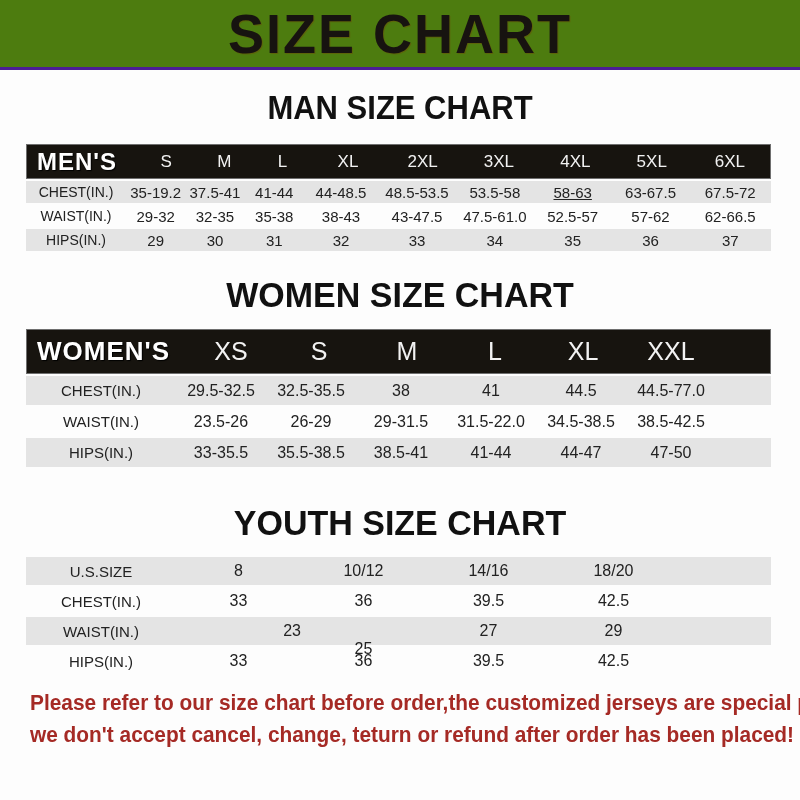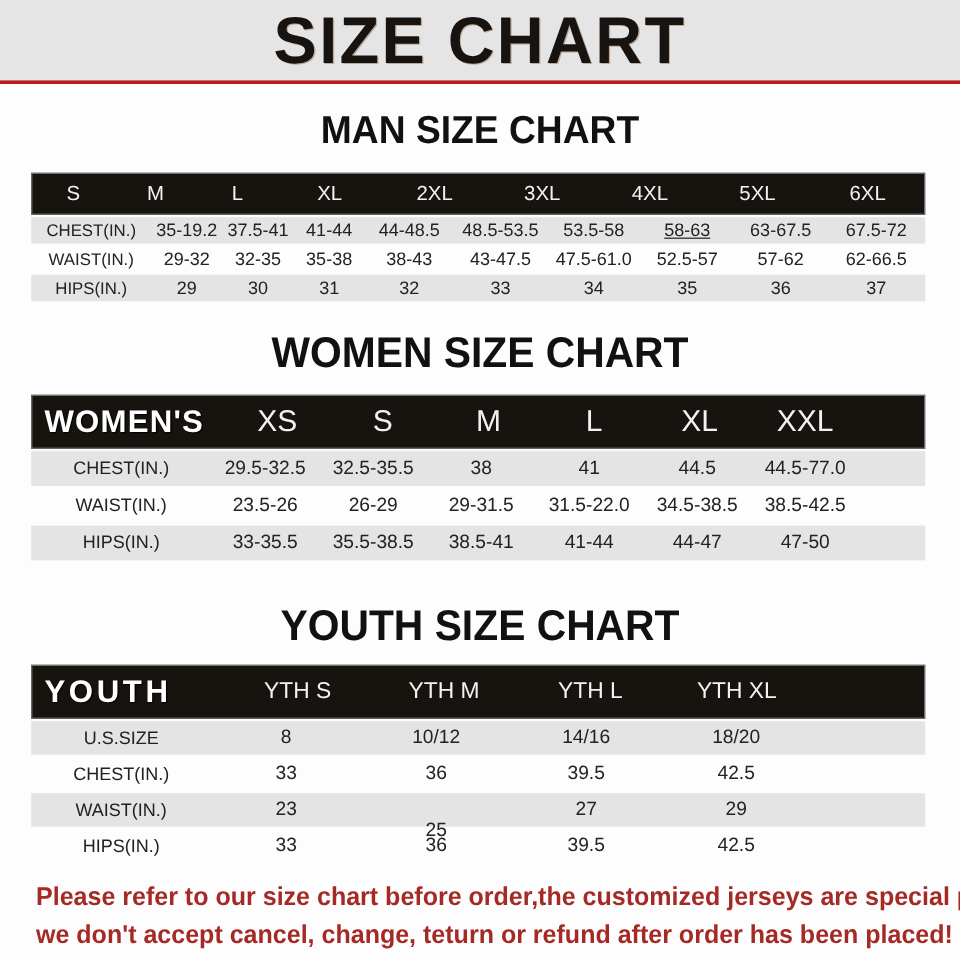--- a/index.html
+++ b/index.html
@@ -8,23 +8,23 @@
     background:#ffffff;
     font-family:"Liberation Sans", sans-serif;
     color:#1c1c1c;
     overflow:hidden;
   }
   .page { width:800px; height:800px; position:relative; background:#fdfdfd; }
 
   
   .banner {
     height:67px;
-    background:#e5e5e5;
+    background:#4d7c0f;
     display:flex; align-items:center; justify-content:center;
-    border-bottom:3px solid #b91c1c;
+    border-bottom:3px solid #4c1d95;
   }
   .banner h1 {
     margin:0;
     font-size:54px; font-weight:bold;
     letter-spacing:2px;
     color:#171310;
     transform:scaleY(1.02);
     text-shadow:1px 1px 0 rgba(120,60,0,.35);
   }
 
@@ -107,20 +107,21 @@
 
 <div class="page">
 
   <header class="banner">
     <h1>SIZE CHART</h1>
   </header>
 
   <div id="sections">
       <section class="chart-section sec-men"><h2>MAN SIZE CHART</h2><div class="size-table">
           <div class="thead" style="padding-right: 0px;">
+            <div class="tlabel">MEN'S</div>
             <div class="tcol" style="flex: 0.8 1 0px;">S</div>
             <div class="tcol" style="flex: 0.8 1 0px;">M</div>
             <div class="tcol" style="flex: 0.8 1 0px;">L</div>
             <div class="tcol" style="flex: 1 1 0px;">XL</div>
             <div class="tcol" style="flex: 1.05 1 0px;">2XL</div>
             <div class="tcol" style="flex: 1.05 1 0px;">3XL</div>
             <div class="tcol" style="flex: 1.05 1 0px;">4XL</div>
             <div class="tcol" style="flex: 1.05 1 0px;">5XL</div>
             <div class="tcol" style="flex: 1.1 1 0px;">6XL</div>
           </div>
@@ -193,44 +194,37 @@
             <div class="rlabel">HIPS(IN.)</div>
             <div class="rcell" style="flex: 1 1 0px;">33-35.5</div>
             <div class="rcell" style="flex: 1 1 0px;">35.5-38.5</div>
             <div class="rcell" style="flex: 1 1 0px;">38.5-41</div>
             <div class="rcell" style="flex: 1 1 0px;">41-44</div>
             <div class="rcell" style="flex: 1 1 0px;">44-47</div>
             <div class="rcell" style="flex: 1 1 0px;">47-50</div>
           </div>
         </div></section>
       <section class="chart-section sec-youth"><h2>YOUTH SIZE CHART</h2><div class="size-table">
-          <div class="thead" style="padding-right: 95px;">
-            <div class="tlabel">YOUTH</div>
-            <div class="tcol" style="flex: 1 1 0px;">YTH S</div>
-            <div class="tcol" style="flex: 1 1 0px;">YTH M</div>
-            <div class="tcol" style="flex: 1 1 0px;">YTH L</div>
-            <div class="tcol" style="flex: 1 1 0px;">YTH XL</div>
-          </div>
           <div class="trow row-gray" style="padding-right: 95px;">
             <div class="rlabel">U.S.SIZE</div>
             <div class="rcell" style="flex: 1 1 0px;">8</div>
             <div class="rcell" style="flex: 1 1 0px;">10/12</div>
             <div class="rcell" style="flex: 1 1 0px;">14/16</div>
             <div class="rcell" style="flex: 1 1 0px;">18/20</div>
           </div>
           <div class="trow row-white" style="padding-right: 95px;">
             <div class="rlabel">CHEST(IN.)</div>
             <div class="rcell" style="flex: 1 1 0px;">33</div>
             <div class="rcell" style="flex: 1 1 0px;">36</div>
             <div class="rcell" style="flex: 1 1 0px;">39.5</div>
             <div class="rcell" style="flex: 1 1 0px;">42.5</div>
           </div>
           <div class="trow row-gray" style="padding-right: 95px;">
             <div class="rlabel">WAIST(IN.)</div>
-            <div class="rcell" style="flex: 1 1 0px;">23</div>
+            <div class="rcell" style="flex: 1 1 0px; text-align: right;">23</div>
             <div class="rcell" style="flex: 1 1 0px; margin-top: 36px;">25</div>
             <div class="rcell" style="flex: 1 1 0px;">27</div>
             <div class="rcell" style="flex: 1 1 0px;">29</div>
           </div>
           <div class="trow row-white" style="padding-right: 95px;">
             <div class="rlabel">HIPS(IN.)</div>
             <div class="rcell" style="flex: 1 1 0px;">33</div>
             <div class="rcell" style="flex: 1 1 0px;">36</div>
             <div class="rcell" style="flex: 1 1 0px;">39.5</div>
             <div class="rcell" style="flex: 1 1 0px;">42.5</div>

